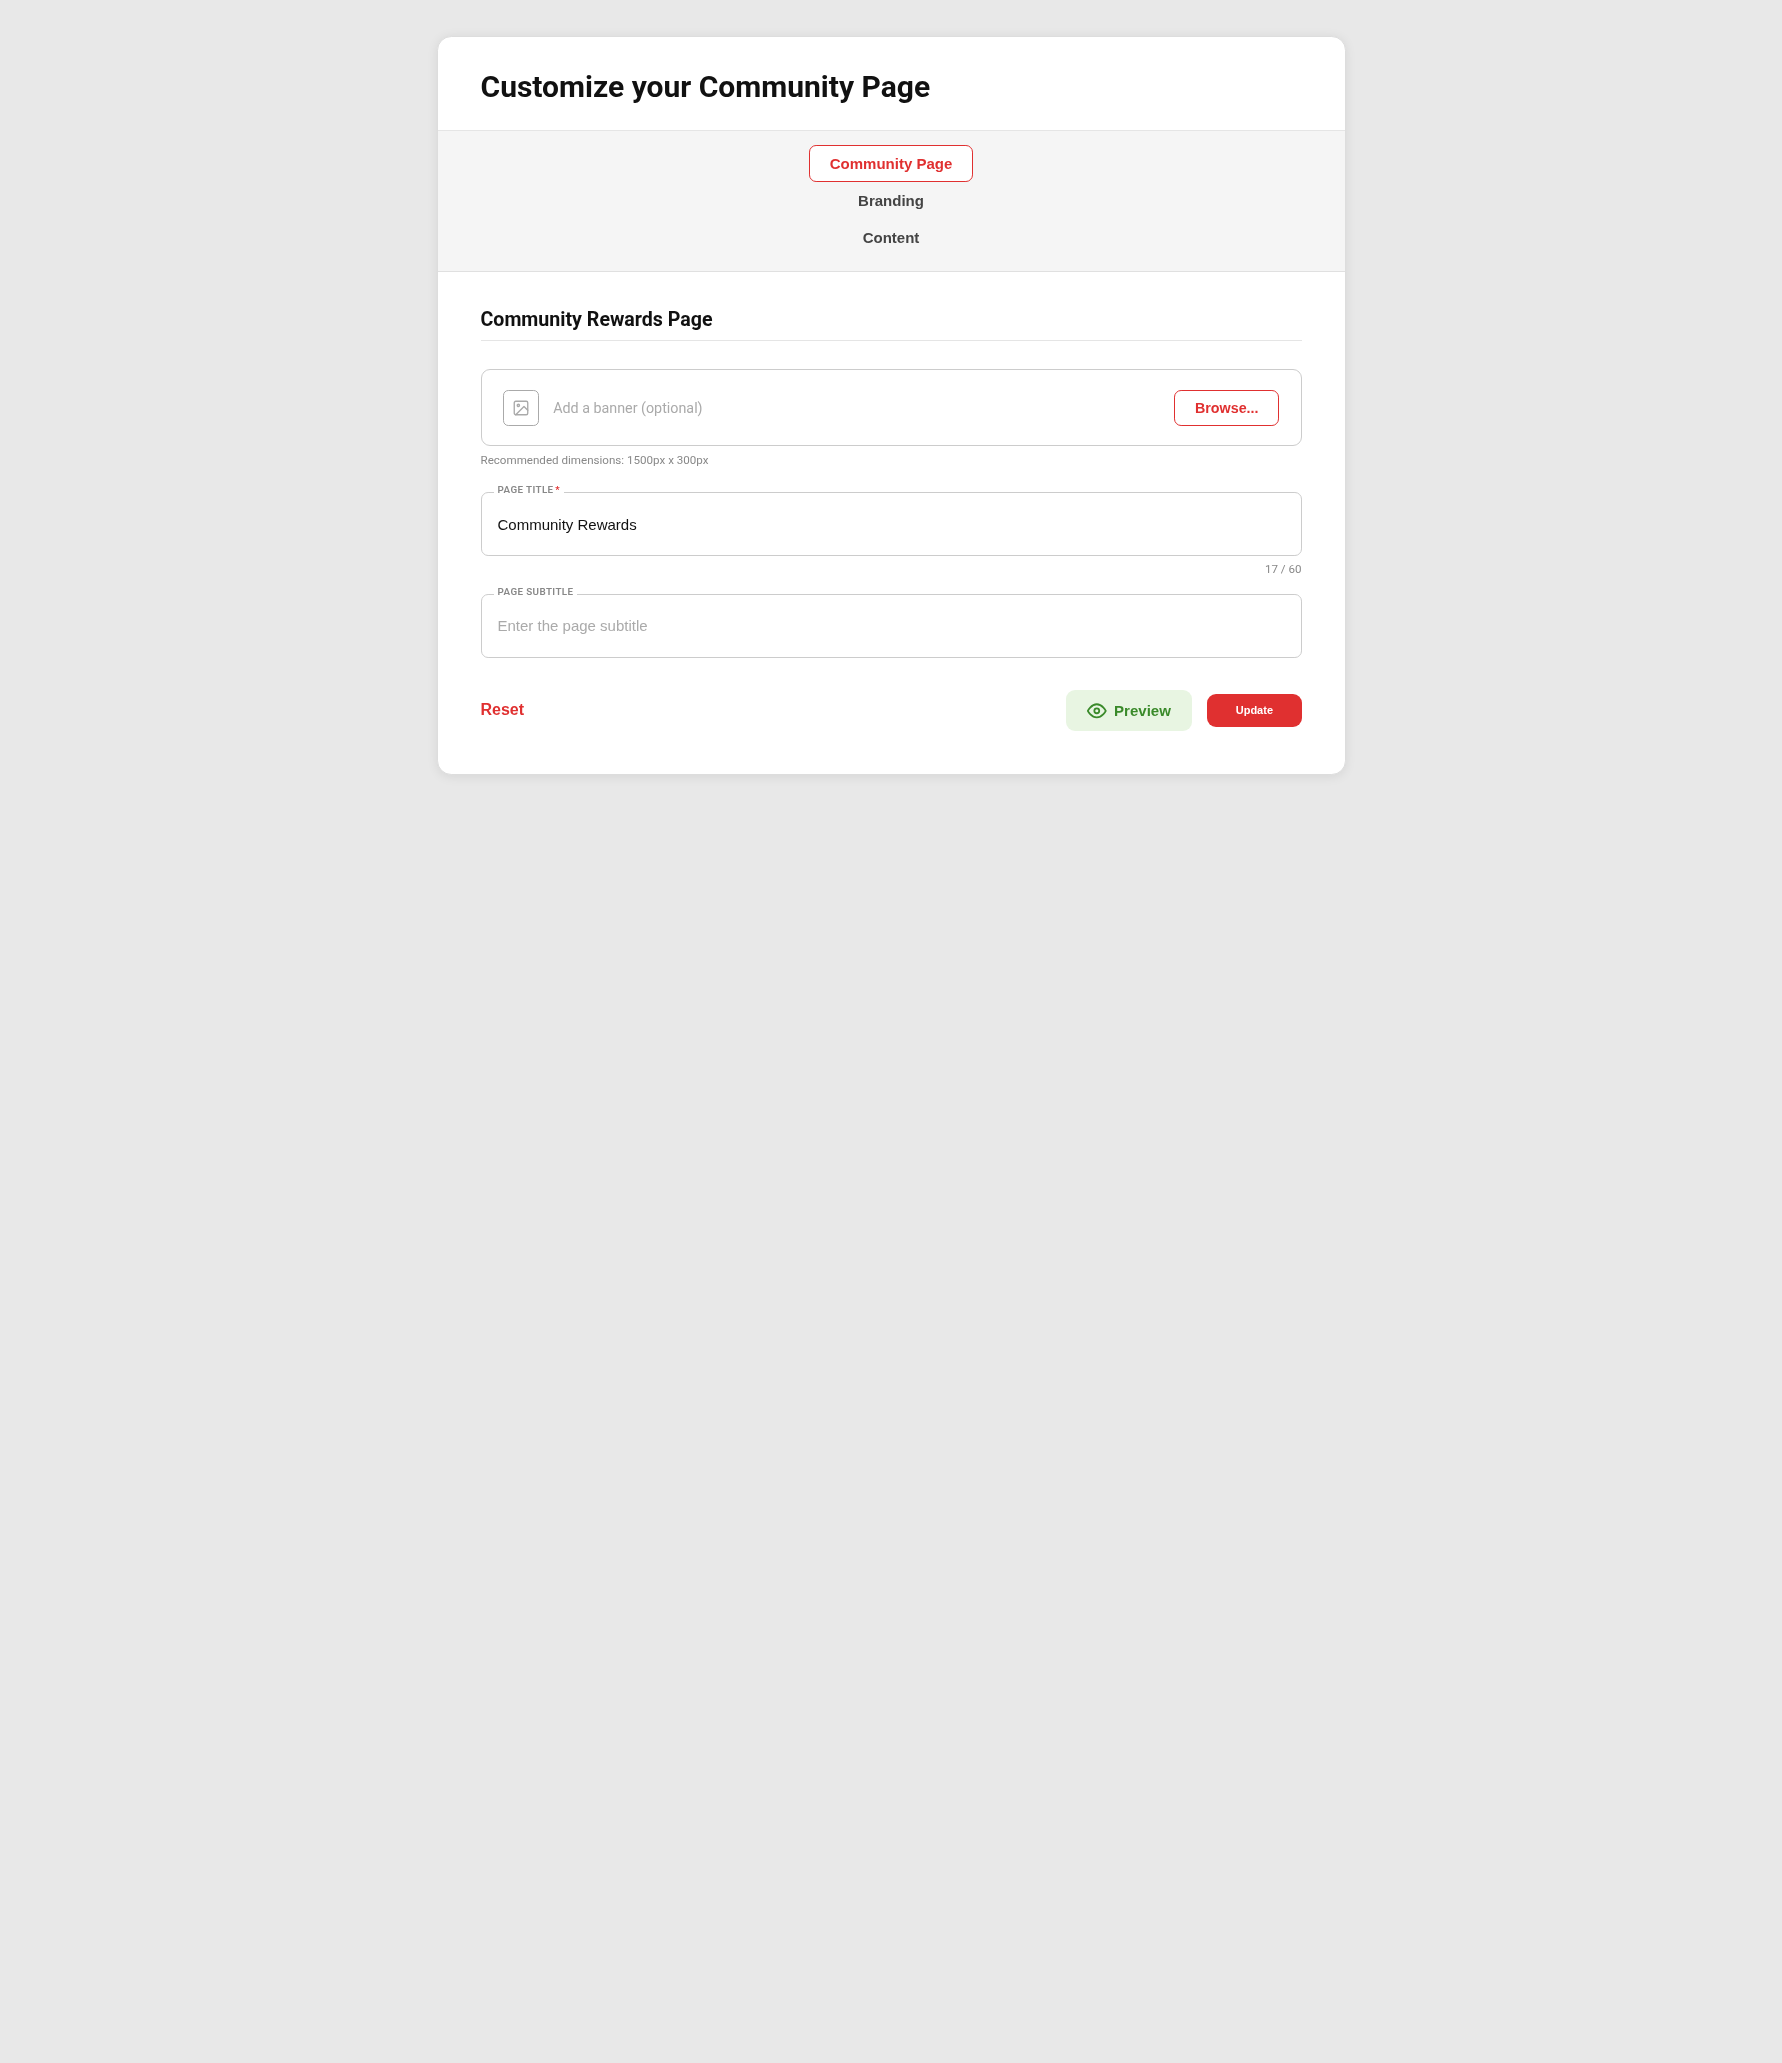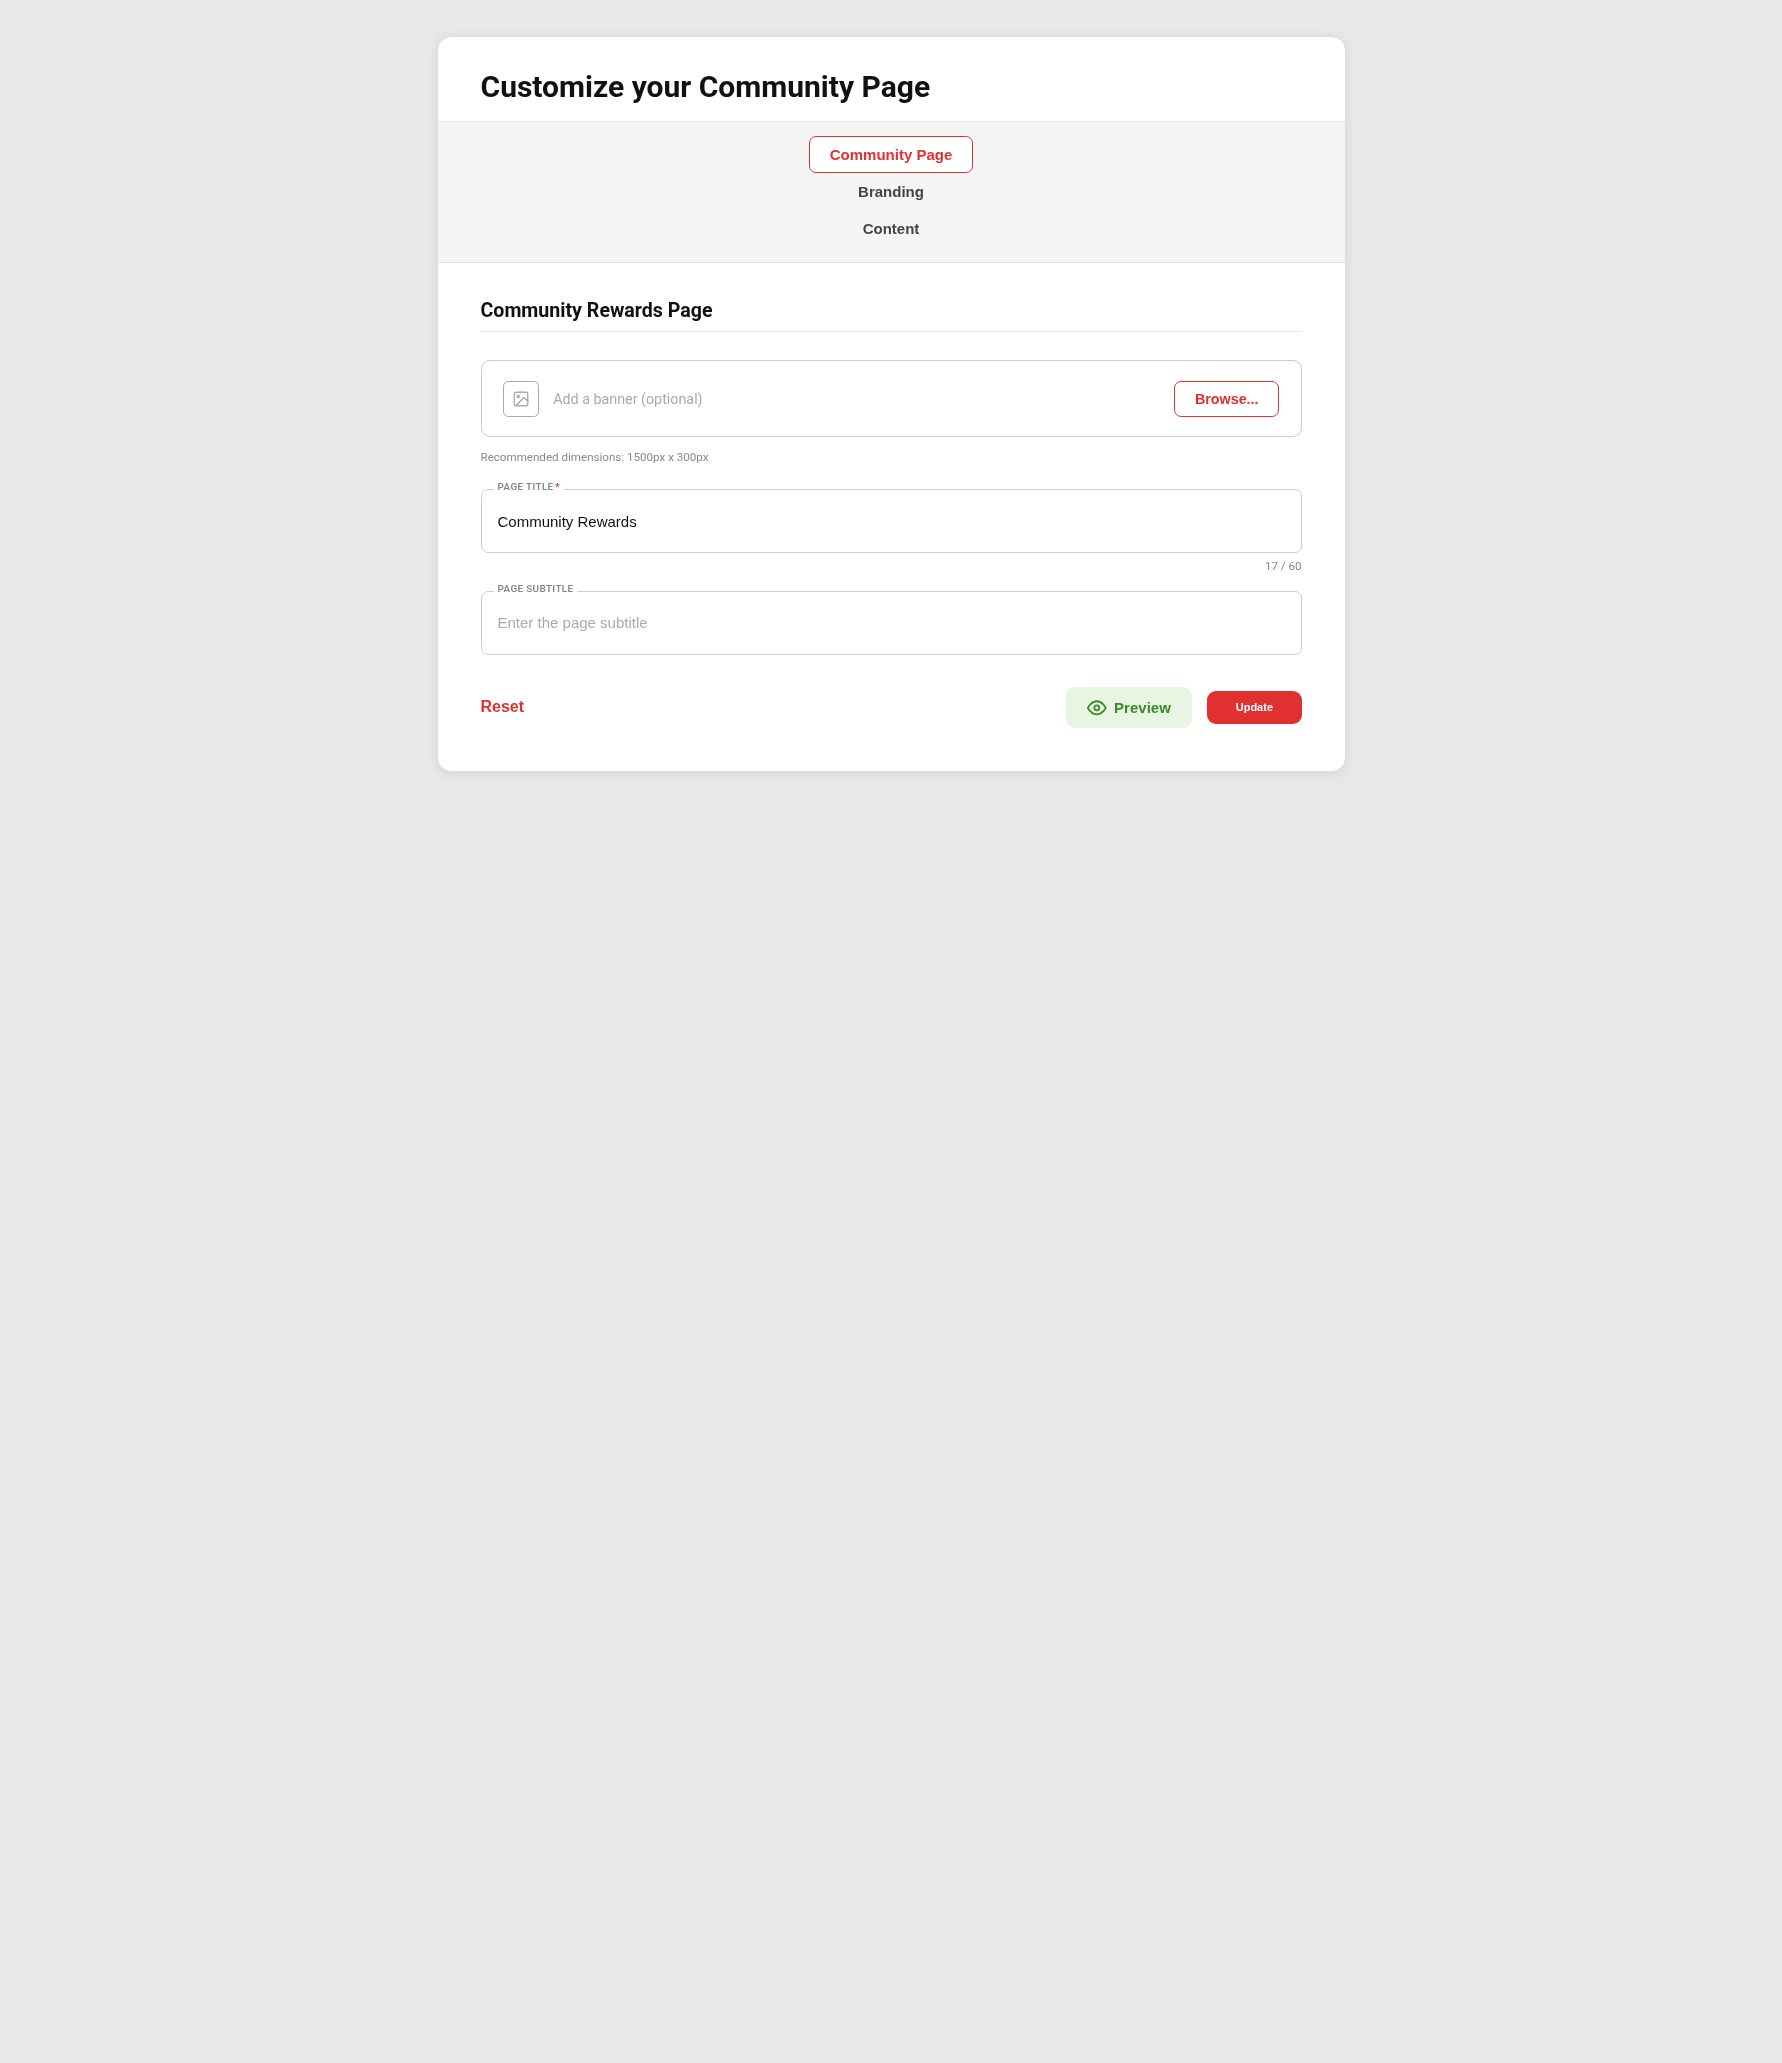--- a/index.html
+++ b/index.html
@@ -22,21 +22,21 @@
       background: #ffffff;
       border-radius: 14.3px;
       border: 0.9px solid #ddd;
       width: 909px;
       max-width: 100%;
       overflow: hidden;
       box-shadow: 0 1.8px 10.7px rgba(0,0,0,0.08);
     }
 
     .card-header {
-      padding: 32px 43px 16px 43px;
+      padding: 32px 43px 25px 43px;
       border-bottom: 0.9px solid #e5e5e5;
     }
 
     .page-title-main {
       font-size: 30px;
       font-weight: 700;
       color: #111111;
       line-height: 1.2;
     }
 
@@ -154,21 +154,21 @@
       margin-bottom: 18px;
     }
 
     .banner-upload-area {
       border: 1.3px solid #cccccc;
       border-radius: 9px;
       padding: 19.6px 21.4px;
       display: flex;
       align-items: center;
       justify-content: space-between;
-      margin-bottom: 13px;
+      margin-bottom: 7px;
       cursor: pointer;
     }
 
     .banner-left {
       display: flex;
       align-items: center;
       gap: 14.3px;
     }
 
     .image-icon-box {

